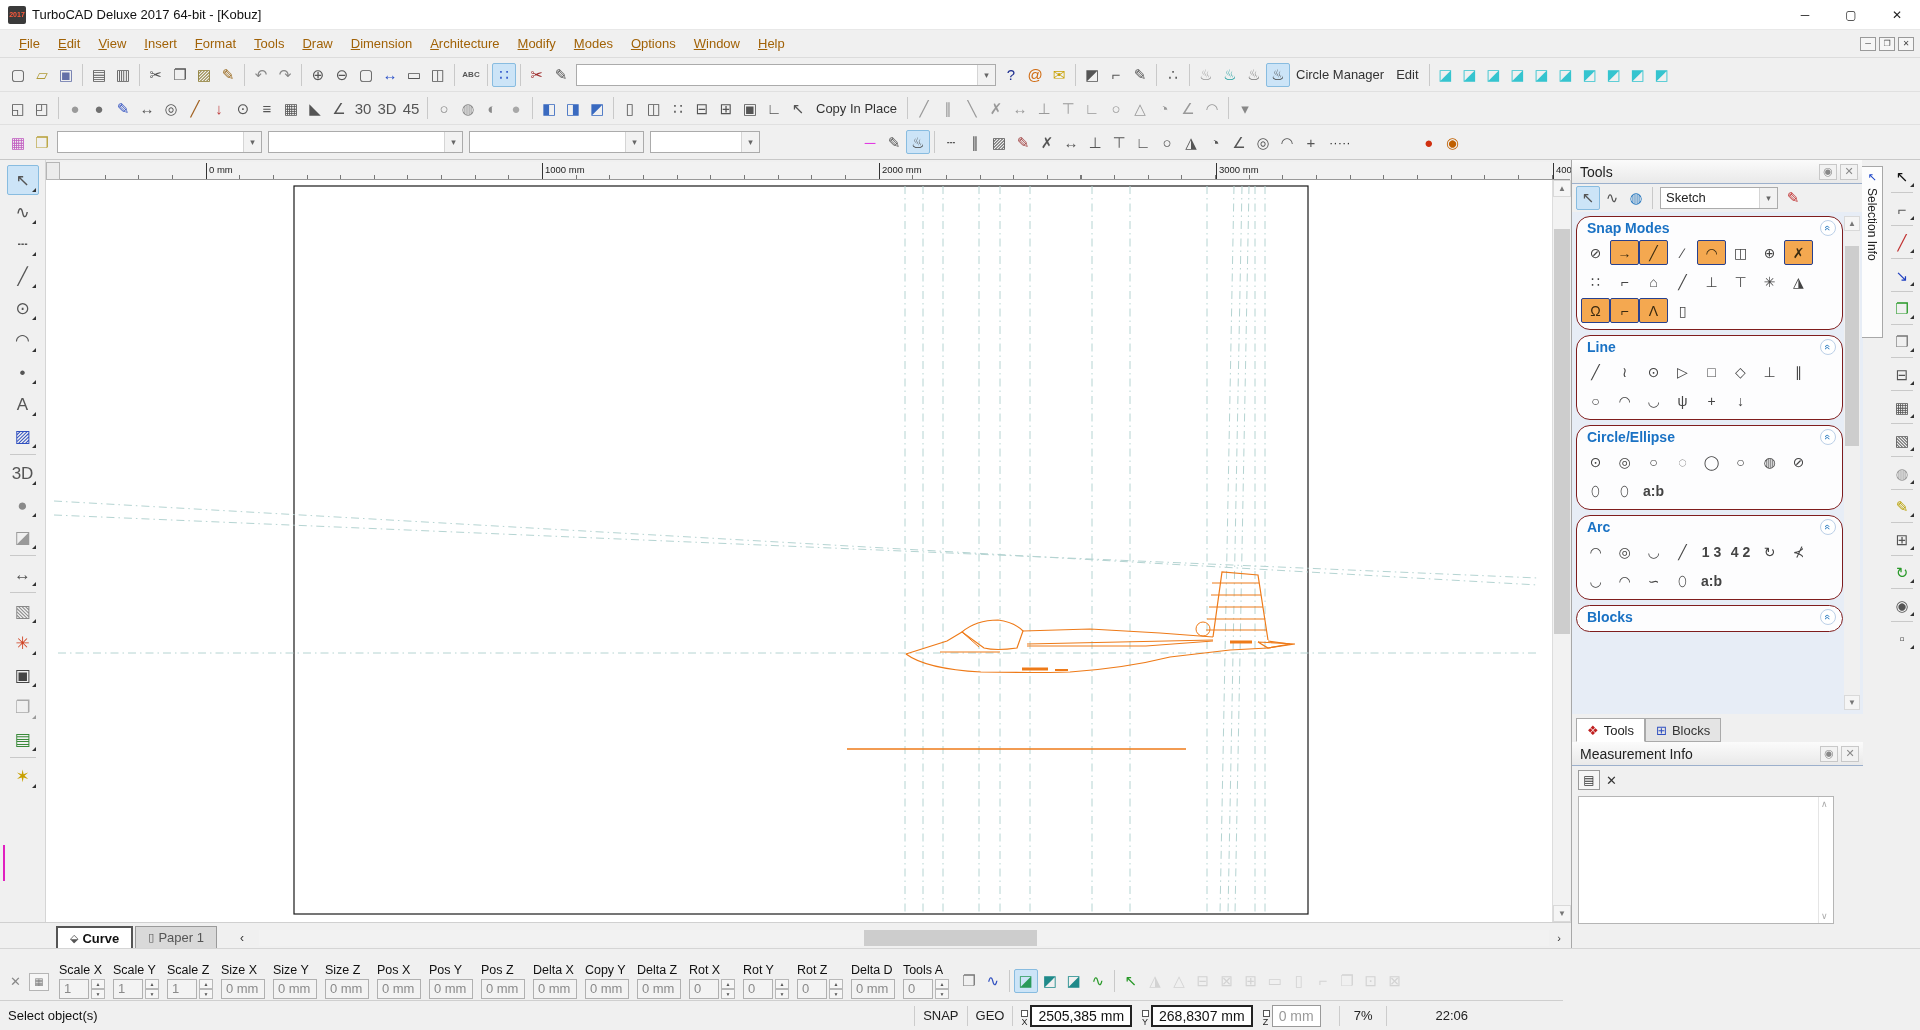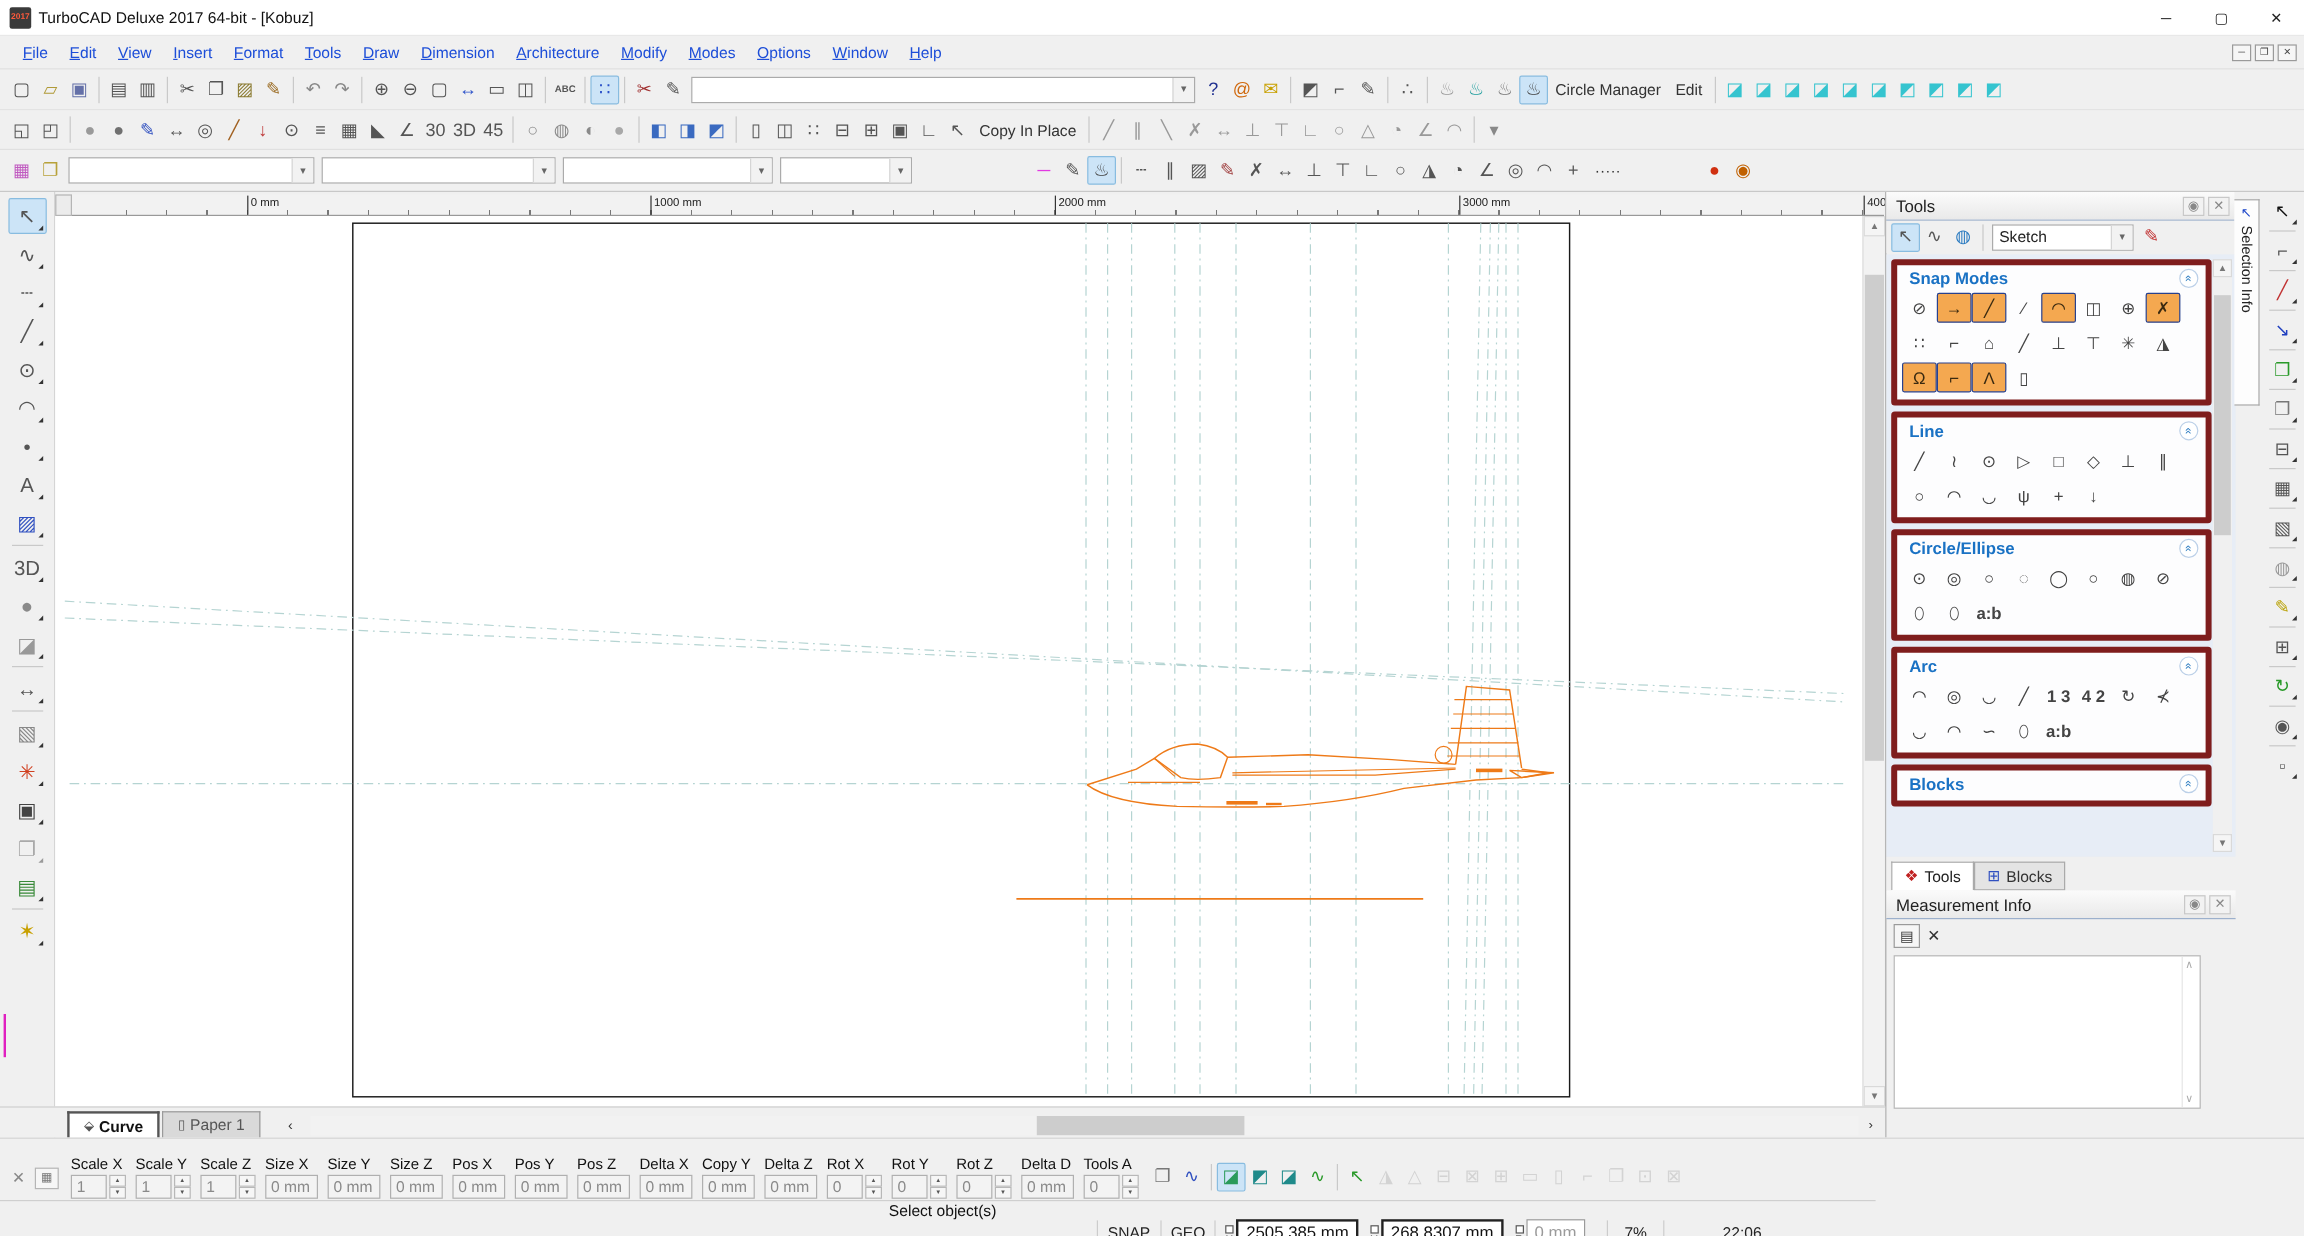--- a/index.html
+++ b/index.html
@@ -6,21 +6,21 @@
   *{box-sizing:border-box;font-family:"Liberation Sans","DejaVu Sans",sans-serif;}
   #app{position:relative;width:1920px;height:1030px;background:#f0f0f0;overflow:hidden;font-size:12px;color:#222;}
 
   
   #titlebar{position:absolute;left:0;top:0;width:1920px;height:30px;background:#fff;display:flex;align-items:center;border-bottom:1px solid #e8e8e8;}
   #app-icon{width:18px;height:18px;margin:0 6px 0 8px;background:#3a3a3a;border-radius:2px;color:#ff5a3c;font-size:7px;font-weight:bold;display:flex;align-items:center;justify-content:center;}
   #title-text{font-size:13px;color:#111;}
   #winbtns{margin-left:auto;display:flex;height:30px;}
   .winbtn{width:46px;height:30px;display:flex;align-items:center;justify-content:center;font-size:12px;color:#222;}
   #menubar{position:absolute;left:0;top:30px;width:1920px;height:28px;background:#f0f0f0;display:flex;align-items:center;padding-left:10px;border-bottom:1px solid #dcdcdc;}
-  .menu-item{padding:4px 9px;font-size:13px;color:#1d4ed8;}
+  .menu-item{padding:4px 9px;font-size:13px;color:#a16207;}
   .menu-item u{text-decoration:underline;}
   #mdibtns{margin-left:auto;margin-right:6px;display:flex;gap:3px;}
   .mdibtn{width:16px;height:14px;border:1px solid #9a9a9a;background:#f6f6f6;font-size:8px;display:flex;align-items:center;justify-content:center;color:#444;}
 
   
   .tb{position:absolute;left:0;width:1920px;background:#f0f0f0;display:flex;align-items:center;padding-left:6px;border-bottom:1px solid #e0e0e0;overflow:hidden;}
   #tb1{top:58px;height:34px;}
   #tb2{top:92px;height:33px;}
   #tb3{top:125px;height:35px;border-bottom:1px solid #c8c8c8;}
   .icon{width:24px;height:24px;min-width:24px;display:flex;align-items:center;justify-content:center;border:1px solid transparent;border-radius:2px;color:#555;}
@@ -71,21 +71,21 @@
   #hscroll .thumb{position:absolute;left:605px;top:0;width:173px;height:16px;background:#cdcdcd;}
   #tab-fwd{width:16px;height:16px;margin:0 4px 2px 0;color:#333;font-size:11px;display:flex;align-items:center;justify-content:center;}
 
   
   #rightpanel{position:absolute;left:1571px;top:160px;width:291px;height:788px;background:#f0f0f0;border-left:1px solid #a8a8a8;}
   .panel-head{height:24px;background:linear-gradient(#fbfbfb,#e9e9e9);border-bottom:1px solid #9cb0cc;display:flex;align-items:center;padding:0 4px 0 8px;font-size:14px;color:#222;}
   .panel-head .ph-btn{width:18px;height:16px;margin-left:3px;display:flex;align-items:center;justify-content:center;color:#888;font-size:11px;border:1px solid #c8c8c8;background:#f2f2f2;}
   .panel-head .ph-title{flex:1;}
   #tools-toolbar{height:27px;display:flex;align-items:center;padding-left:4px;background:#f0f0f0;}
   #sections{position:absolute;left:0;top:52px;width:291px;height:502px;background:#e7edf6;overflow:hidden;padding:4px 20px 0 4px;}
-  .card{background:#fdfdfe;border:5px solid #7f1d1d;border-radius:3px;margin-bottom:5px;padding-bottom:4px;}
+  .card{background:#fdfdfe;border:1px solid #7f1d1d;border-radius:14px;margin-bottom:5px;padding-bottom:4px;}
   .card-head{display:flex;align-items:center;padding:3px 6px 2px 10px;}
   .card-title{flex:1;font-size:14px;font-weight:bold;color:#1a72c4;}
   .chev{width:16px;height:16px;border-radius:8px;border:1px solid #bcd0e8;color:#2a7ac0;background:#fff;display:flex;align-items:center;justify-content:center;font-size:10px;transform:rotate(90deg);}
   .icon-row{display:flex;padding:1px 4px;}
   .icon-row .icon{width:29px;height:25px;min-width:29px;margin:1px 0;color:#444;}
   .icon-row .icon span{font-size:14px;}
   .icon-row .icon.orange{background:#f4a850;border:1px solid #28418e;color:#3a2a10;}
   #sections-scroll{position:absolute;right:2px;top:56px;width:16px;height:494px;background:#f0f0f0;}
   #sections-scroll .up{position:absolute;top:0;left:0;width:16px;height:15px;}
   #sections-scroll .dn{position:absolute;bottom:0;left:0;width:16px;height:15px;}
@@ -112,21 +112,21 @@
   #insp-grid{width:20px;height:18px;border:1px solid #b5b5b5;background:#f6f6f6;color:#777;font-size:10px;display:flex;align-items:center;justify-content:center;margin-top:14px;margin-right:10px;}
   .fld{display:flex;flex-direction:column;margin-right:8px;}
   .fld-l{font-size:12.5px;color:#111;margin-bottom:2px;white-space:nowrap;}
   .fld-row{display:flex;align-items:stretch;height:20px;}
   .fld-b{background:#f3f3f3;border:1px solid #b0b0b0;color:#8a8a8a;font-size:13px;display:flex;align-items:center;padding:0 4px;}
   .spin{width:14px;display:flex;flex-direction:column;margin-left:2px;}
   .spin div{flex:1;border:1px solid #b8b8b8;background:#f6f6f6;color:#555;font-size:5px;display:flex;align-items:center;justify-content:center;}
   #insp-icons{display:flex;align-items:center;margin-top:12px;}
 
   
-  #statusbar{position:absolute;left:0;top:1000px;width:1563px;height:30px;background:#f0f0f0;border-top:1px solid #cfcfcf;display:flex;align-items:center;font-size:13px;flex-direction:column;}
+  #statusbar{position:absolute;left:0;top:1000px;width:1563px;height:30px;background:#f0f0f0;border-top:1px solid #cfcfcf;display:flex;align-items:center;font-size:13px;}
   #status-msg{margin-left:8px;color:#111;}
   #status-right{margin-left:auto;display:flex;align-items:center;height:100%;}
   .st-sep{width:1px;height:20px;background:#ccc;margin:0 8px;}
   .coord{display:flex;align-items:flex-end;margin-right:10px;}
   .cb-col{display:flex;flex-direction:column;align-items:flex-start;margin-right:2px;}
   .cb{width:7px;height:7px;border:1px solid #555;background:#fff;margin-bottom:1px;}
   .cl{font-size:9px;color:#222;line-height:9px;}
   .cfield{height:22px;display:flex;align-items:center;padding:0 6px;background:#fff;font-size:14px;white-space:nowrap;}
   .cfield.strong{border:2px solid #222;color:#111;}
   .cfield.muted{border:1px solid #9a9a9a;color:#9a9a9a;}

